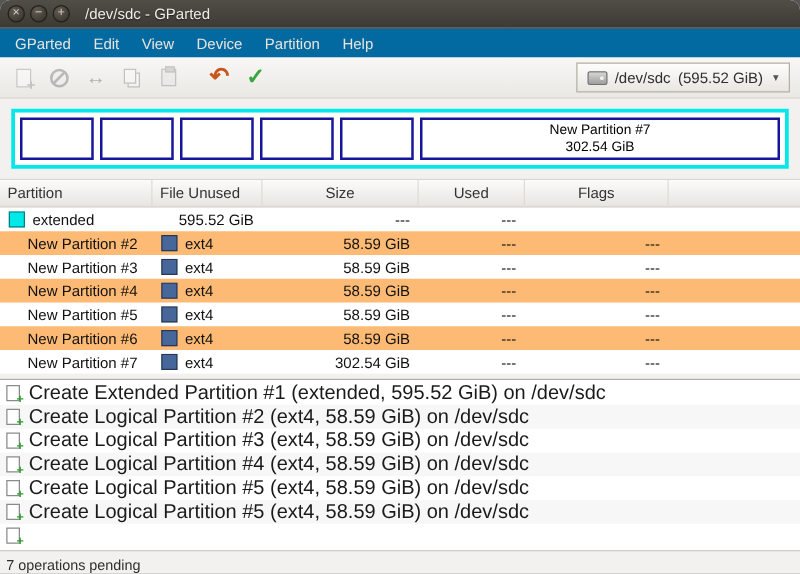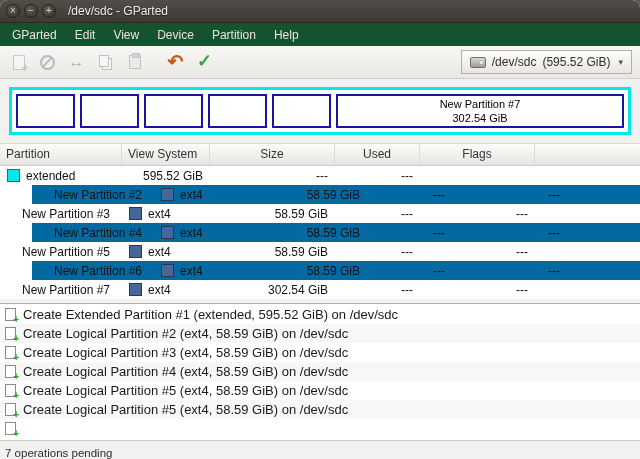--- a/index.html
+++ b/index.html
@@ -14,21 +14,21 @@
               display: flex; align-items: center; padding: 0 6px; gap: 4px;
               border-bottom: 1px solid #2b2925; }
   .win-btn { width: 14px; height: 14px; border-radius: 50%;
              background: radial-gradient(circle at 35% 30%, #605a52, #343029);
              border: 1px solid #232019; color: #d6d0c6; font-size: 10px;
              line-height: 12px; text-align: center; cursor: default; }
   .title { color: #f0ede7; font-weight: normal; font-size: 12px; margin-left: 8px;
            text-shadow: 0 1px 1px rgba(0,0,0,.55); white-space: nowrap; }
 
   
-  .menubar { flex: 0 0 23px; background: #14532d; display: flex; align-items: stretch;
+  .menubar { flex: 0 0 23px; background: #0369a1; display: flex; align-items: stretch;
              padding-left: 3px; }
   .menu-item { color: #e8e4dc; font-size: 12px; padding: 3px 9px 0 9px; line-height: 18px; }
 
   
   .toolbar { flex: 0 0 33px; background: linear-gradient(#f8f7f6, #eae8e4);
              border-bottom: 1px solid #d3cfc9; display: flex; align-items: center;
              padding: 0 4px; }
   .tb-btn { width: 29px; height: 27px; border: 0; background: transparent;
             display: flex; align-items: center; justify-content: center;
             border-radius: 3px; }
@@ -74,34 +74,34 @@
 
   
   .ptable { flex: 0 0 auto; background: #fff; border-top: 1px solid #dad6d0; }
   .thead, .trow { display: grid; grid-template-columns: 122px 88px 125px 85px 115px 1fr; }
   .thead { height: 22px; background: linear-gradient(#fbfbfa, #e7e5e1);
            border-bottom: 1px solid #cfcbc5; }
   .th { font-size: 12px; color: #333; padding: 3px 6px; border-right: 1px solid #dedbd6;
         overflow: hidden; white-space: nowrap; }
   .th.center { text-align: center; }
   .trow { height: 19px; font-size: 12px; color: #111; align-items: center; }
-  .trow.alt { background: #0369a1; margin-left: 32px; }
+  .trow.alt { background: #fdba74; }
   .td { padding: 0 7px; white-space: nowrap; overflow: hidden; }
   .td.right { text-align: right; }
   .fs-swatch { display: inline-block; width: 13px; height: 13px;
       border: 1px solid rgba(0,0,0,.45); vertical-align: -2px; margin-right: 6px; }
   .expander { display: inline-block; width: 13px; font-size: 9px; color: #333; }
   .indent { display: inline-block; width: 15px; }
 
   
   .ops-gap { flex: 0 0 4px; background: #f2f1f0; }
   .ops { flex: 1 1 auto; background: #fff; border-top: 1px solid #b3afa8;
          overflow: hidden; padding-top: 1px; }
   .op-row { display: flex; align-items: center; gap: 7px; height: 19px;
-            padding: 0 5px; font-size: 13px; color: #1a1a1a; white-space: nowrap; }
+            padding: 0 5px; font-size: 16px; color: #1a1a1a; white-space: nowrap; }
   .op-row.alt { background: #f7f7f7; }
   .op-icon { flex: 0 0 auto; width: 11px; height: 13px; background: #fff;
       border: 1px solid #8a8a8a; position: relative; display: inline-block; }
   .op-icon::after { content: "+"; position: absolute; right: -4px; bottom: -5px;
       color: #2ca02c; font-weight: bold; font-size: 10px; }
 
   
   .statusbar { flex: 0 0 19px; background: #f2f1f0; border-top: 1px solid #cfcbc5;
       font-size: 11.5px; color: #2e2e2e; display: flex; align-items: flex-end;
       padding: 0 5px; }
@@ -169,21 +169,21 @@
         <div class="vpart" style="flex-grow: 302.54; flex-basis: 0px; border-color: rgb(22, 22, 156);">
           <div>New Partition #7</div>
           <div>302.54 GiB</div>
         </div>
       </div>
   </div>
 
   <div class="ptable">
     <div class="thead">
         <div class="th">Partition</div>
-        <div class="th">View System</div>
+        <div class="th">File Unused</div>
         <div class="th center">Size</div>
         <div class="th center">Used</div>
         <div class="th center">Flags</div>
       </div>
     <div>
         <div class="trow">
           <div class="td"><span class="fs-swatch" style="background: rgb(0, 232, 232);"></span><span>extended</span></div>
           <div class="td right">595.52 GiB</div>
           <div class="td right">---</div>
           <div class="td right">---</div>

